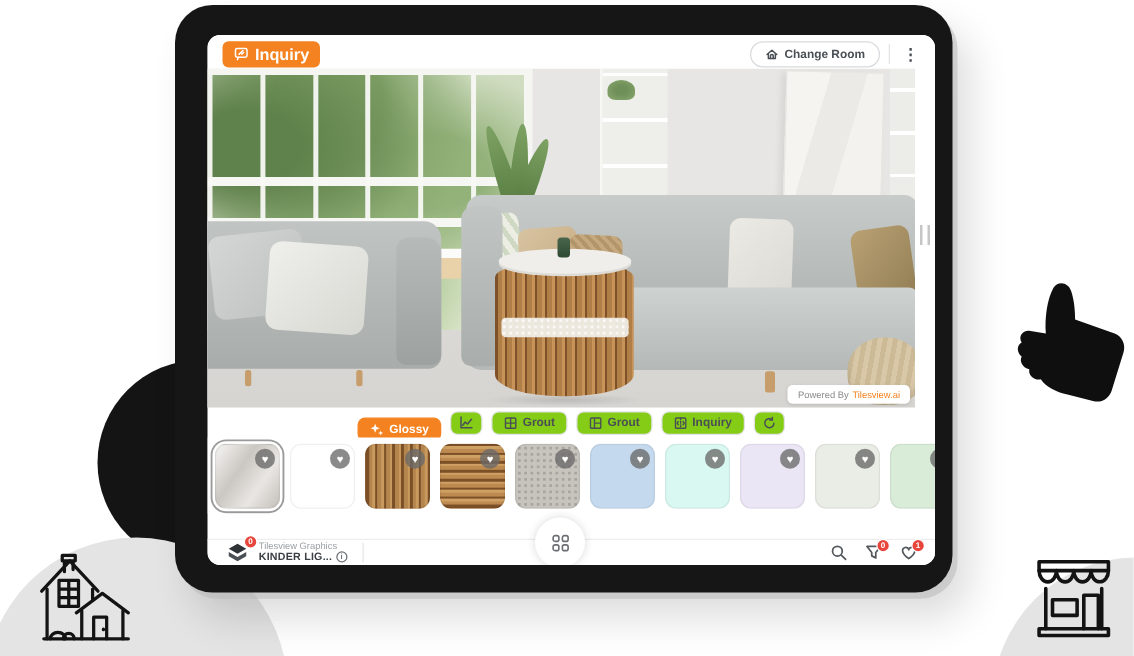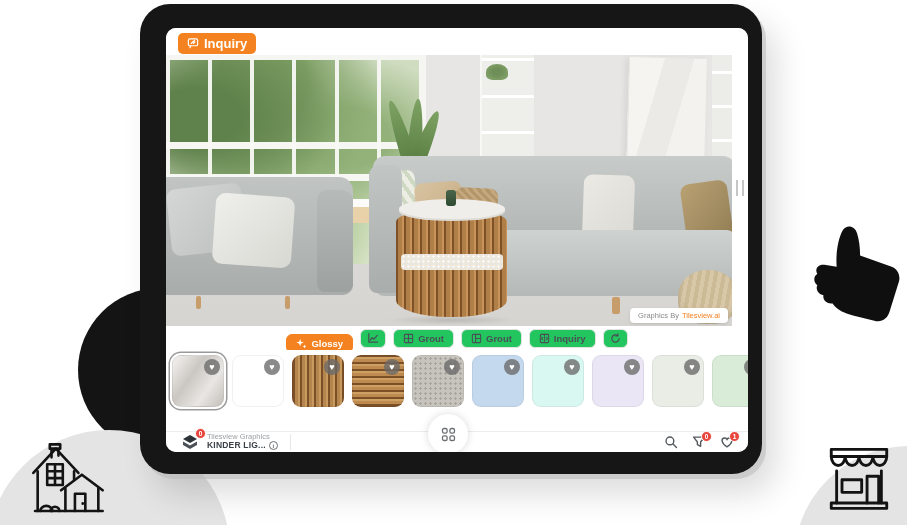--- a/index.html
+++ b/index.html
@@ -79,21 +79,21 @@
   .tband{left:5%;right:5%;top:45%;height:13%;background:radial-gradient(circle,#ffffff 1px,transparent 1.4px) 0 0/5px 5px,#f0eee7;border-radius:4px;opacity:.95;}
   .tjar{left:45%;top:-7%;width:9%;height:13%;background:linear-gradient(#49654a,#2f4a33);border-radius:3px;}
   .tshadow{left:-6%;right:-6%;bottom:-3%;height:8%;background:radial-gradient(ellipse,rgba(0,0,0,.12),transparent 70%);}
   .pouf{right:-1%;top:79%;width:10.5%;height:20%;background:repeating-linear-gradient(100deg,#d9c8a8 0 4px,#ccba97 4px 8px);border-radius:48% 48% 42% 42%;box-shadow:inset 0 -5px 7px rgba(0,0,0,.1);}
   .handle{position:absolute;right:4px;top:46%;width:8px;height:16px;border-left:2px solid #c6c6c6;border-right:2px solid #c6c6c6;cursor:grab;}
   .powered{position:absolute;right:20px;bottom:3px;display:flex;gap:3px;align-items:center;background:#fff;border-radius:4px;padding:3px 8px;font-size:7.5px;box-shadow:0 1px 3px rgba(0,0,0,.12);cursor:pointer;}
   .powered .pfx{color:#8a8a8a;} .powered .brand{color:var(--accent,#F58220);font-weight:normal;}
 
   
   .toolbar{height:24px;display:flex;justify-content:center;align-items:center;gap:7px;}
-  .tbtn{display:flex;align-items:center;gap:4px;height:19px;padding:0 9px;border:1px solid #e2e2e2;border-radius:6px;background:#22c55e;color:#4a4f55;font-size:9.5px;font-weight:bold;cursor:pointer;}
+  .tbtn{display:flex;align-items:center;gap:4px;height:19px;padding:0 9px;border:1px solid #e2e2e2;border-radius:6px;background:#84cc16;color:#4a4f55;font-size:9.5px;font-weight:bold;cursor:pointer;}
   .tbtn.icon-only{padding:0 6px;}
   .tbtn.active{background:var(--accent,#F58220);border-color:var(--accent,#F58220);color:#fff;margin-top:10px;}
 
   
   .swatches{height:62px;display:flex;gap:8px;padding:5px 0 0 6px;overflow:hidden;background:#fff;}
   .swatch{position:relative;flex:0 0 52px;width:52px;height:52px;border-radius:9px;cursor:pointer;border:1px solid rgba(0,0,0,.06);}
   .swatch.selected{box-shadow:0 0 0 2px #fff,0 0 0 3.5px var(--sel,#9a9a9a);}
   .p-marble{background-image:linear-gradient(125deg,rgba(255,255,255,.55) 8%,rgba(60,50,40,.07) 38%,rgba(255,255,255,.45) 68%,rgba(60,50,40,.08) 95%);}
   .p-speckle{background-image:radial-gradient(rgba(90,85,75,.28) 1px,transparent 1.3px);background-size:5px 5px;}
   .p-wood-v{background-image:repeating-linear-gradient(90deg,#7c5027 0 2px,#b5854e 2px 5px,#c99a5e 5px 7px);}
@@ -153,20 +153,32 @@
 
       <div class="hdr">
         <button class="btn-inquiry">
           <svg width="12" height="12" viewBox="0 0 13 13" fill="none" stroke="#fff" stroke-width="1.3" stroke-linecap="round" stroke-linejoin="round">
             <rect x="1.5" y="2" width="10" height="7.5" rx="1.5"></rect>
             <path d="M4 9.5 L3.2 11.6"></path>
             <path d="M4.5 7 L8 3.8 M7 6.8 L8.6 5.4"></path>
           </svg>
           <span>Inquiry</span>
         </button>
+        <div class="hdr-right">
+          <button class="btn-changeroom">
+            <svg width="11" height="11" viewBox="0 0 11 11" fill="none" stroke="#4a4f55" stroke-width="1.2" stroke-linecap="round" stroke-linejoin="round">
+              <path d="M1.6 5.6 L5.5 2.2 L9.4 5.6"></path>
+              <path d="M2.7 5 V8.8 H8.3 V5"></path>
+              <path d="M4.4 8.8 V6.6 a1.1 1.1 0 0 1 2.2 0 V8.8"></path>
+            </svg>
+            <span>Change Room</span>
+          </button>
+          <div class="vdiv"></div>
+          <div class="dots">⋮</div>
+        </div>
       </div>
 
       <div class="viewer">
         <div class="room">
           <div class="floor"></div>
           <div class="win"></div>
           <div class="shelfunit"></div>
           <div class="shelfplant"></div>
           <div class="console"></div>
           <div class="sbd"></div>
@@ -205,21 +217,21 @@
             <div class="tshadow"></div>
             <div class="tbody"></div>
             <div class="ttop"></div>
             <div class="tband"></div>
             <div class="tjar"></div>
           </div>
           <div class="pouf"></div>
         </div>
         <div class="handle"></div>
         <div class="powered">
-          <span class="pfx">Graphics By</span>
+          <span class="pfx">Powered By</span>
           <span class="brand">Tilesview.ai</span>
         </div>
       </div>
 
       <div class="toolbar">
         <button class="tbtn active">
           <svg width="11" height="11" viewBox="0 0 12 12" fill="#fff">
             <path d="M4.5 1 L5.6 4 L8.6 5 L5.6 6 L4.5 9 L3.4 6 L.4 5 L3.4 4 Z"></path>
             <path d="M9.3 7 L9.9 8.6 L11.5 9.2 L9.9 9.8 L9.3 11.4 L8.7 9.8 L7.1 9.2 L8.7 8.6 Z"></path>
           </svg>

